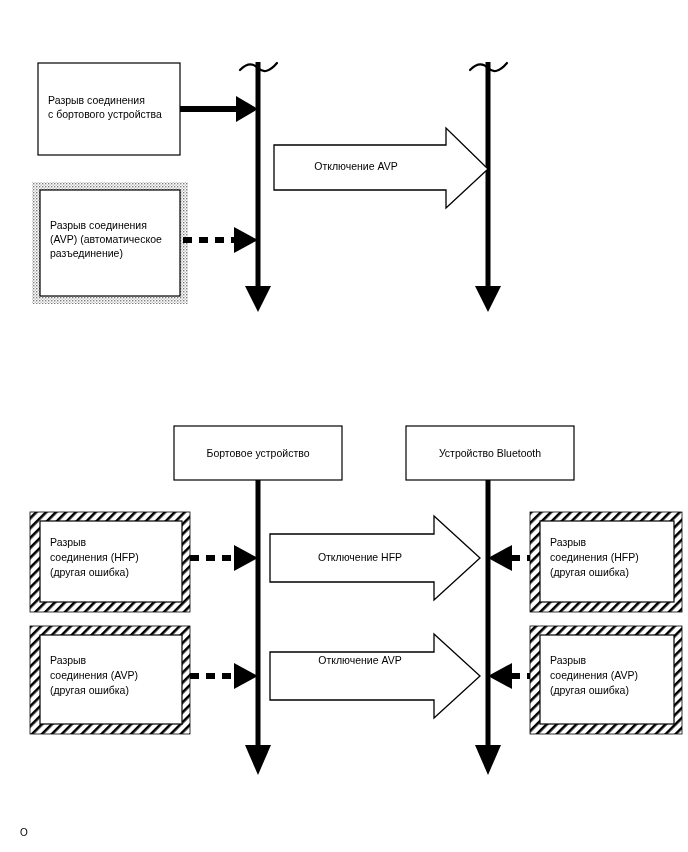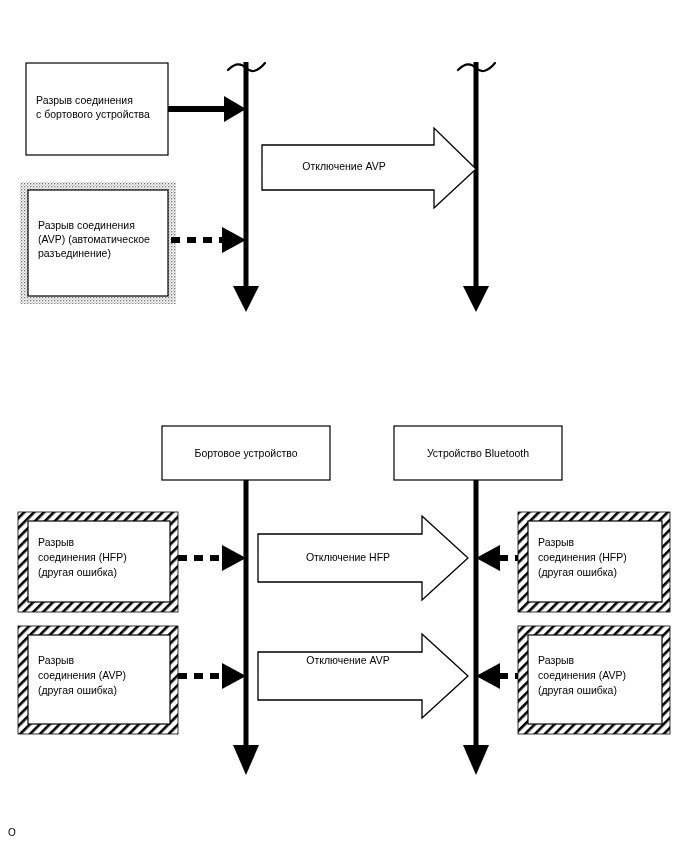--- a/index.html
+++ b/index.html
@@ -10,21 +10,21 @@
   body {
     width: 688px;
     height: 852px;
     position: relative;
     font-family: "Liberation Sans", sans-serif;
     color: #000000;
     overflow: hidden;
   }
   #diagram-root {
     position: absolute;
-    left: 0; top: 0;
+    left: 12px; top: 0;
     width: 609px;
     height: 852px;
   }
   svg.diagram {
     display: block;
     width: 688px;
     height: 852px;
   }
   .txt {
     font-family: "Liberation Sans", sans-serif;

